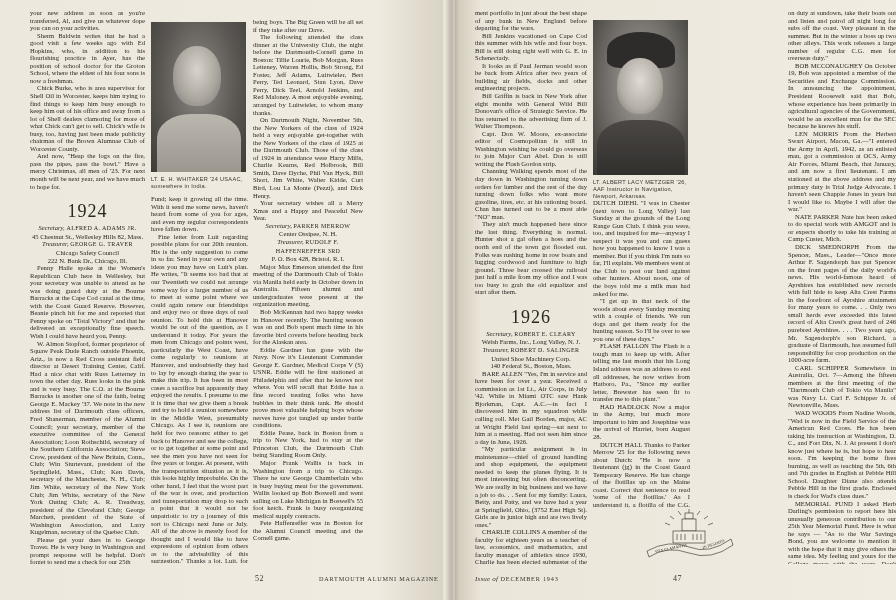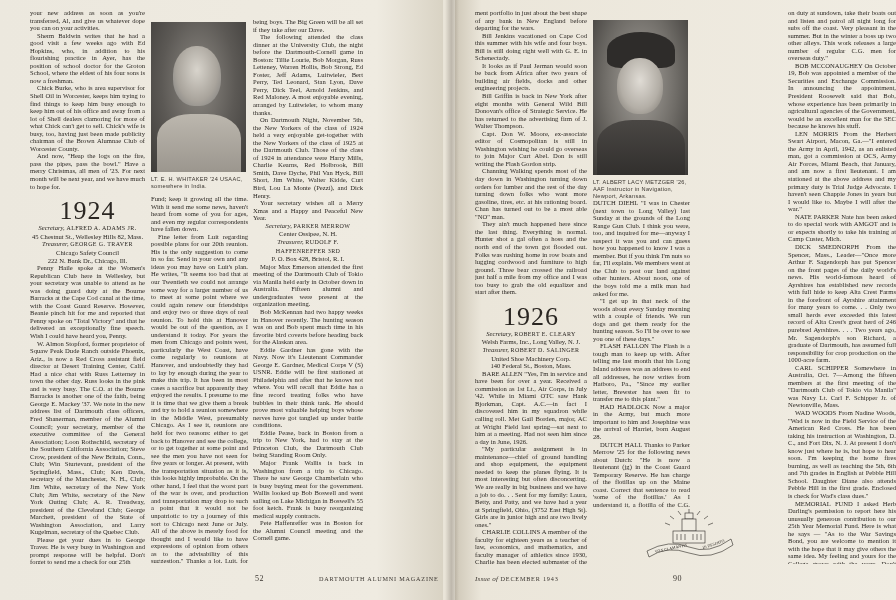--- a/index.html
+++ b/index.html
@@ -11,21 +11,21 @@
     .page-left { width: 449px; background: linear-gradient(to right, #ece8de 0%, #efebe1 85%, #d9d3c4 100%); }
     .page-right { width: 447px; background: linear-gradient(to right, #cfc8b8 0%, #ebe6da 6%, #f0ece2 100%); margin-left: 12px; }
     .gutter-shadow { position: absolute; left: 445px; top: 0; width: 14px; height: 600px;
       background: linear-gradient(to right, rgba(0,0,0,0) 0%, rgba(60,50,40,0.25) 45%, rgba(0,0,0,0) 100%); }
 
     .col { position: absolute; font-size: 6.6px; line-height: 7.55px; text-align: justify; overflow: hidden; }
     .col p { text-indent: 7px; margin: 0; }
     .col p.noindent { text-indent: 0; }
     .it { font-style: italic; }
 
-    .year { font-size: 26px; line-height: 22px; text-align: center; letter-spacing: 1px; margin: 10px 0 2px; }
+    .year { font-size: 18px; line-height: 22px; text-align: center; letter-spacing: 1px; margin: 10px 0 2px; }
     .officer { text-align: center; font-size: 6.6px; line-height: 7.6px; }
     .officer .role { font-style: italic; }
     .officer .name { font-variant: small-caps; font-size: 6px; letter-spacing: 0.4px; }
 
     .photo { position: absolute; overflow: hidden;
       background: radial-gradient(ellipse at 50% 40%, #8e8a84 0%, #5c5955 55%, #3e3c39 100%); }
     .photo .face { position: absolute; border-radius: 48% 48% 44% 44%; }
     .caption { position: absolute; font-family: "Liberation Sans", "DejaVu Sans", sans-serif;
       font-size: 5.6px; line-height: 6.8px; letter-spacing: 0.3px; color: #3a3530; }
 
@@ -159,17 +159,17 @@
       <p>DICK SMEDNORPH From the Spencer, Mass., Leader—"Once more Arthur F. Sagendorph has put Spencer on the front pages of the daily world's news. His world-famous heard of Ayrshires has established new records with full hide to keep Alta Crest Farms in the forefront of Ayrshire attainment for many years to come. . . Only two small herds ever exceeded this latest record of Alta Crest's great herd of 246 purebred Ayrshires. . . . Two years ago, Mr. Sagendorph's son Richard, a graduate of Dartmouth, has assumed full responsibility for crop production on the 1000-acre farm.</p>
       <p>CARL SCHIPPER Somewhere in Australia, Oct. 7—Among the fifteen members at the first meeting of the "Dartmouth Club of Tokio via Manila" was Navy Lt. Carl F. Schipper Jr. of Newtonville, Mass.</p>
       <p>WAD WOODS From Nadine Woods, "Wad is now in the Field Service of the American Red Cross. He has been taking his instruction at Washington, D. C., and Fort Dix, N. J. At present I don't know just where he is, but hope to hear soon. I'm keeping the home fires burning, as well as teaching the 5th, 6th and 7th grades in English at Pebble Hill School. Daughter Diane also attends Pebble Hill in the first grade. Enclosed is check for Wad's class dues."</p>
       <p>MEMORIAL FUND I asked Herb Darling's permission to report here his unusually generous contribution to our 25th Year Memorial Fund. Here is what he says — "As to the War Savings Bond, you are welcome to mention it with the hope that it may give others the same idea. My feeling and yours for the College grows with the years. Don't forget Dartmouth gave me scholarship aid when I sorely needed it. A few more bonds and I will be on the credit side with my conscience."</p>
     </div>
 
     <div class="running" style="left:20px; top:575px;">
       <span class="it">Issue of</span>
       <span>DECEMBER 1943</span>
     </div>
-    <div class="folio" style="left:218px; top:574px;">90</div>
+    <div class="folio" style="left:218px; top:574px;">47</div>
   </div>
 
   <div class="gutter-shadow"></div>
 </div>
 
 </body></html>

